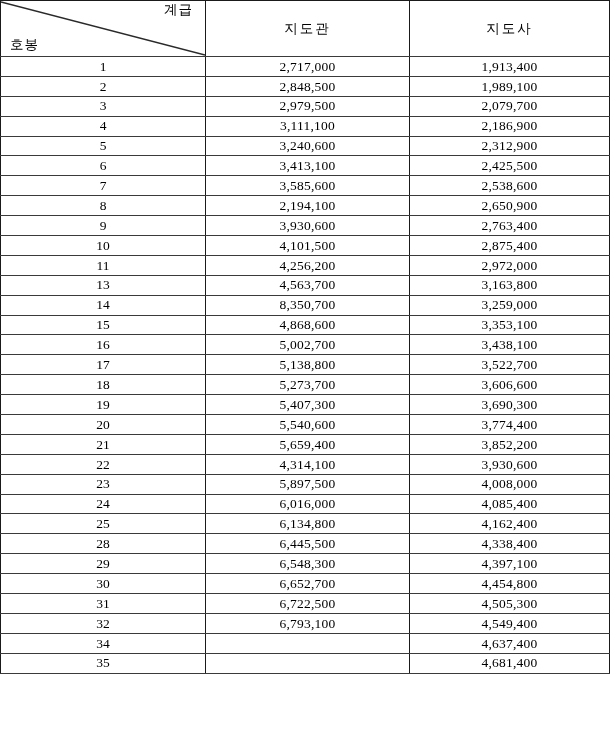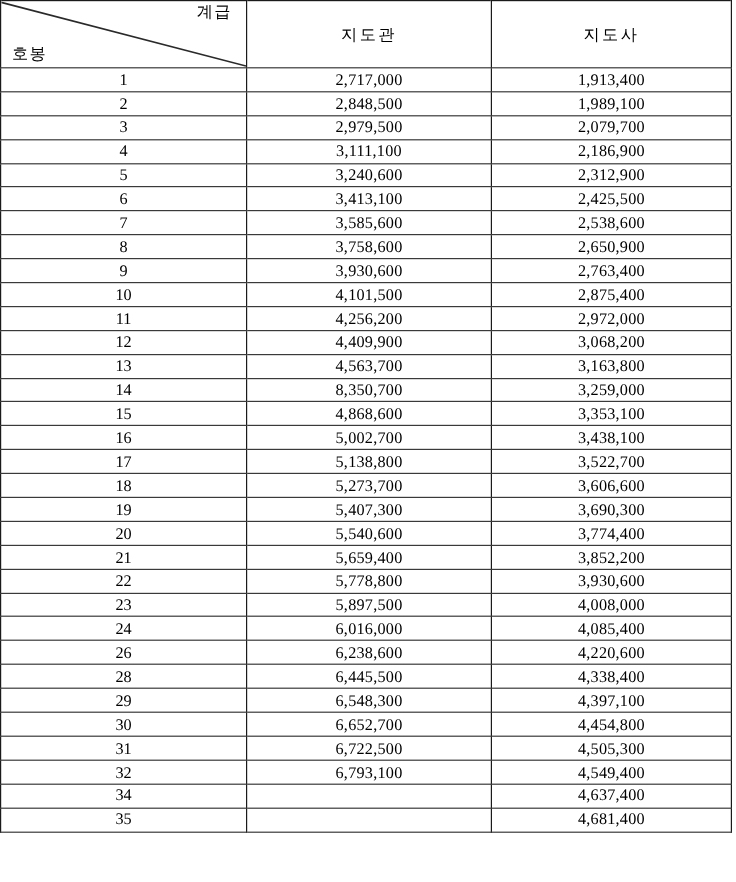--- a/index.html
+++ b/index.html
@@ -150,44 +150,39 @@
           <td class="num-cell">3,413,100</td>
           <td class="num-cell">2,425,500</td>
         </tr>
         <tr>
           <td class="step-cell">7</td>
           <td class="num-cell">3,585,600</td>
           <td class="num-cell">2,538,600</td>
         </tr>
         <tr>
           <td class="step-cell">8</td>
-          <td class="num-cell">3,758,600</td>
+          <td class="num-cell">2,194,100</td>
           <td class="num-cell">2,650,900</td>
         </tr>
         <tr>
           <td class="step-cell">9</td>
           <td class="num-cell">3,930,600</td>
           <td class="num-cell">2,763,400</td>
         </tr>
         <tr>
           <td class="step-cell">10</td>
           <td class="num-cell">4,101,500</td>
           <td class="num-cell">2,875,400</td>
         </tr>
         <tr>
           <td class="step-cell">11</td>
           <td class="num-cell">4,256,200</td>
           <td class="num-cell">2,972,000</td>
         </tr>
         <tr>
-          <td class="step-cell">12</td>
-          <td class="num-cell">4,409,900</td>
-          <td class="num-cell">3,068,200</td>
-        </tr>
-        <tr>
           <td class="step-cell">13</td>
           <td class="num-cell">4,563,700</td>
           <td class="num-cell">3,163,800</td>
         </tr>
         <tr>
           <td class="step-cell">14</td>
           <td class="num-cell">8,350,700</td>
           <td class="num-cell">3,259,000</td>
         </tr>
         <tr>
@@ -220,37 +215,37 @@
           <td class="num-cell">5,540,600</td>
           <td class="num-cell">3,774,400</td>
         </tr>
         <tr>
           <td class="step-cell">21</td>
           <td class="num-cell">5,659,400</td>
           <td class="num-cell">3,852,200</td>
         </tr>
         <tr>
           <td class="step-cell">22</td>
-          <td class="num-cell">5,778,800</td>
+          <td class="num-cell">4,314,100</td>
           <td class="num-cell">3,930,600</td>
         </tr>
         <tr>
           <td class="step-cell">23</td>
           <td class="num-cell">5,897,500</td>
           <td class="num-cell">4,008,000</td>
         </tr>
         <tr>
           <td class="step-cell">24</td>
           <td class="num-cell">6,016,000</td>
           <td class="num-cell">4,085,400</td>
         </tr>
         <tr>
-          <td class="step-cell">26</td>
-          <td class="num-cell">6,238,600</td>
-          <td class="num-cell">4,220,600</td>
+          <td class="step-cell">25</td>
+          <td class="num-cell">6,134,800</td>
+          <td class="num-cell">4,162,400</td>
         </tr>
         <tr>
           <td class="step-cell">28</td>
           <td class="num-cell">6,445,500</td>
           <td class="num-cell">4,338,400</td>
         </tr>
         <tr>
           <td class="step-cell">29</td>
           <td class="num-cell">6,548,300</td>
           <td class="num-cell">4,397,100</td>

